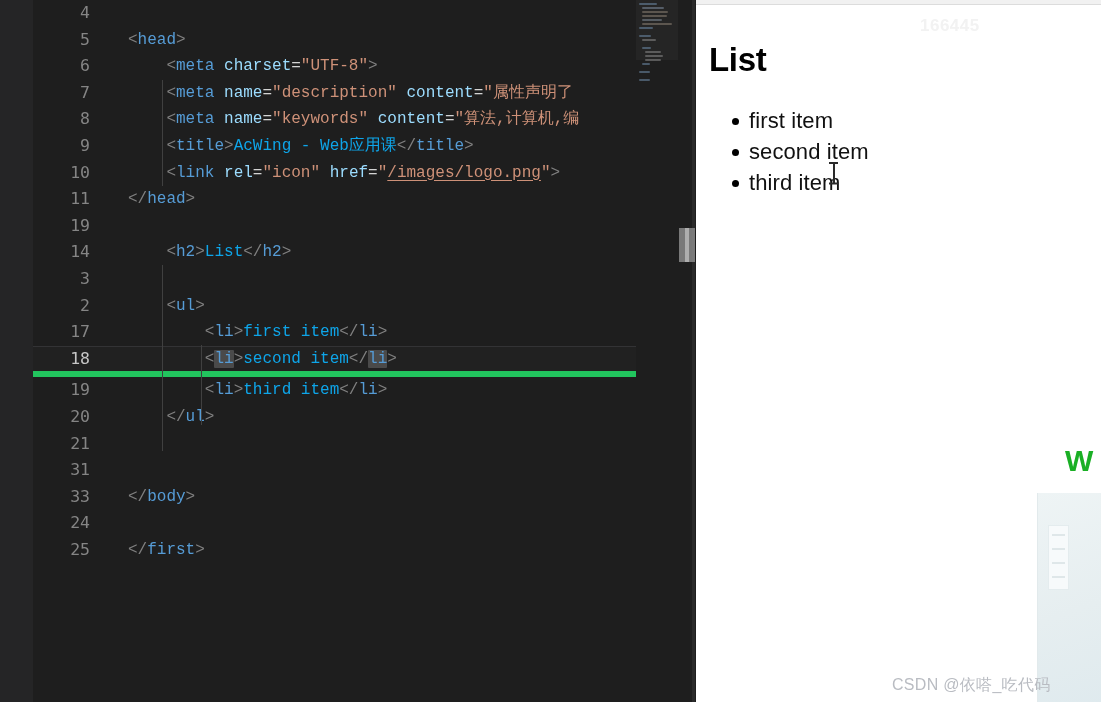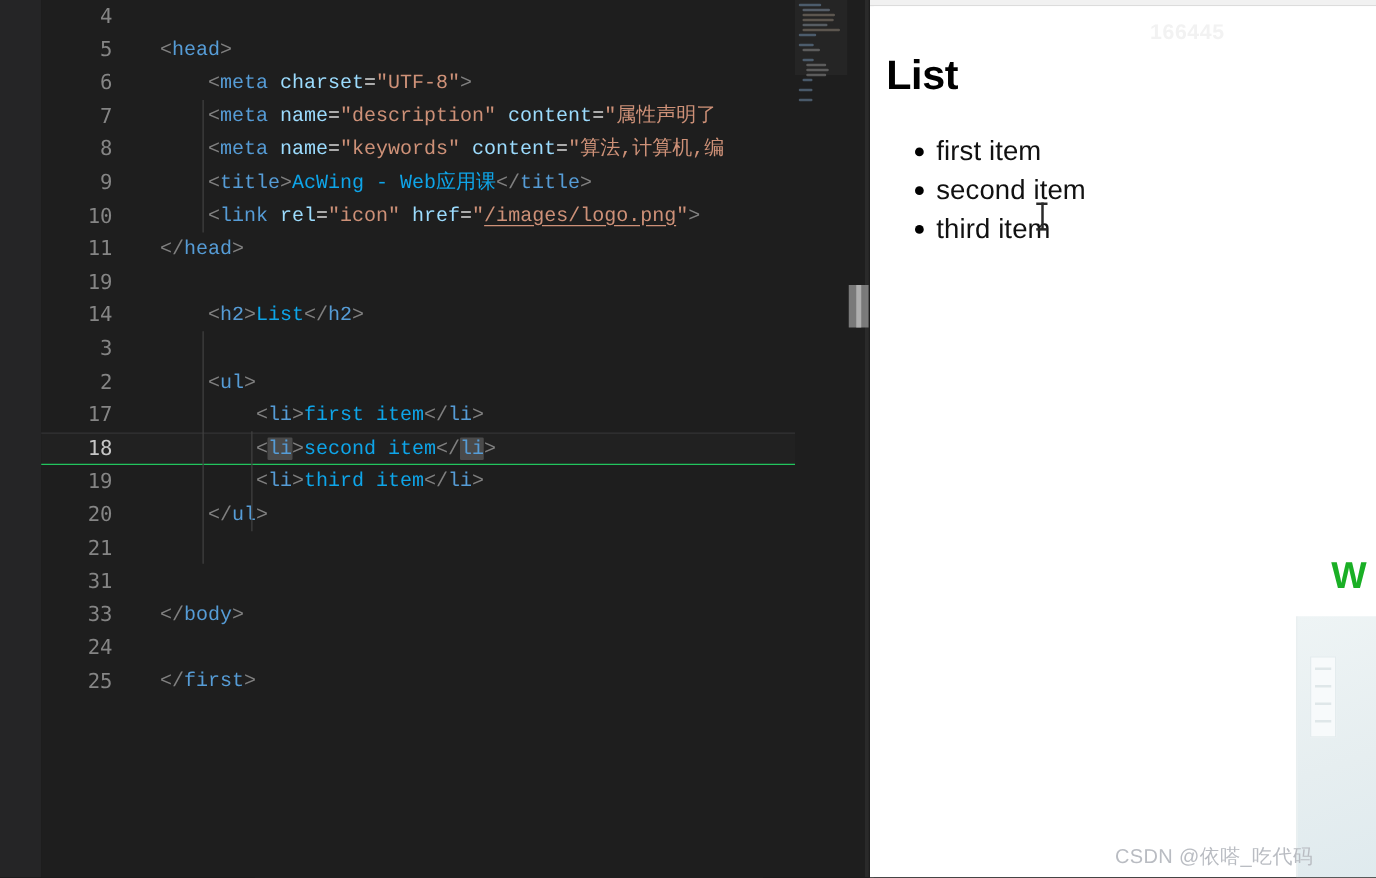--- a/index.html
+++ b/index.html
@@ -44,21 +44,21 @@
   .code-row {
     position: relative;
     height: 26.6px;
     line-height: 26.6px;
     white-space: pre;
     font-size: 16.5px;
   }
   .code-row.active {
     background: #212121;
     border-top: 1px solid #333335;
-    border-bottom: 1px solid #22c55e;
+    border-bottom: 6px solid #22c55e;
     height: 24.6px;
     line-height: 24.6px;
   }
   .gutter {
     position: absolute;
     left: 0; top: 0;
     width: 57px;
     text-align: right;
     color: #858585;
     font-size: 16.5px;

